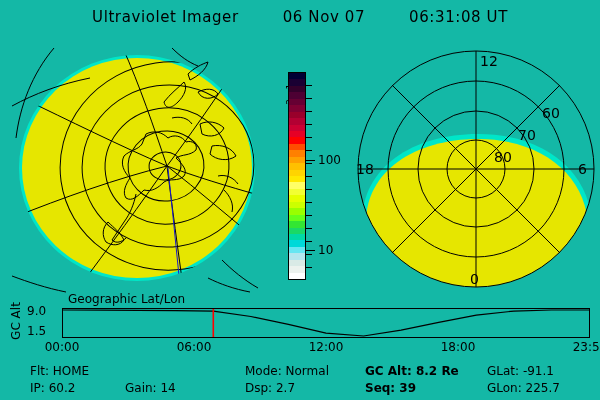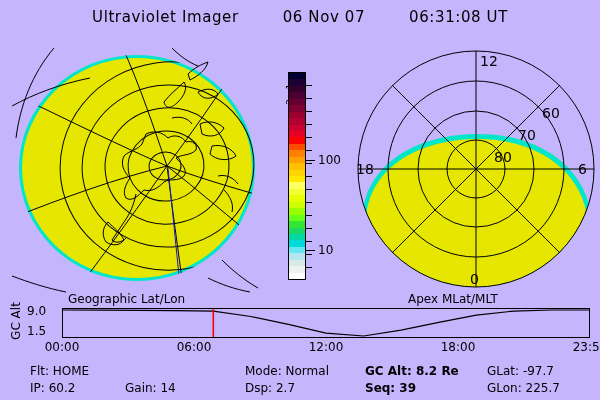--- a/index.html
+++ b/index.html
@@ -5,21 +5,21 @@
 <style>
   html, body {
     margin: 0;
     padding: 0;
     background: #ffffff;
   }
   #app {
     position: relative;
     width: 600px;
     height: 400px;
-    background: #c4b5fd;
+    background: #14b8a6;
     font-family: "DejaVu Sans", sans-serif;
     color: #000000;
     overflow: hidden;
   }
 
   
   #header {
     position: absolute;
     left: 0; top: 4px;
     width: 600px;
@@ -361,21 +361,20 @@
       <text x="2" y="130" font-family="DejaVu Sans, sans-serif" font-size="14" fill="#000">18</text>
 
       <text x="188" y="74" font-family="DejaVu Sans, sans-serif" font-size="14" fill="#000">60</text>
       <text x="164" y="96" font-family="DejaVu Sans, sans-serif" font-size="14" fill="#000">70</text>
       <text x="140" y="118" font-family="DejaVu Sans, sans-serif" font-size="14" fill="#000">80</text>
     </svg>
   </div>
 
   <div id="strip-panel">
     <div id="strip-title-left">Geographic Lat/Lon</div>
-    <div id="strip-title-right">Apex MLat/MLT</div>
 
     <div id="strip-ylabel">GC Alt</div>
     <div id="strip-ytick-hi">9.0</div>
     <div id="strip-ytick-lo">1.5</div>
 
     <div id="strip-plot">
       <svg width="526" height="28" viewBox="0 0 526 28" preserveAspectRatio="none">
         <polyline id="alt-trace" fill="none" stroke="#000000" stroke-width="1.2" points="0.0,1.0 37.6,1.2 75.1,1.4 112.7,1.7 150.3,2.1 187.9,7.5 225.4,15.4 263.0,24.1 300.6,27.0 338.1,21.2 375.7,13.3 413.3,6.1 450.9,2.1 488.4,1.0 526.0,1.0"></polyline>
         <line id="time-marker" x1="150.3" y1="0" x2="150.3" y2="28" stroke="#ff0000" stroke-width="1.6"></line>
       </svg>
@@ -388,21 +387,21 @@
         <div class="xlab" style="left: 458px;">18:00</div>
         <div class="xlab" style="left: 590px;">23:59</div>
       </div>
   </div>
 
   <div id="status">
     <div class="status-row r1">
       <span class="status-cell sc0">Flt: HOME</span>
       <span class="status-cell sc2">Mode: Normal</span>
       <span class="status-cell sc3">GC Alt: 8.2 Re</span>
-      <span class="status-cell sc4">GLat: -97.7</span>
+      <span class="status-cell sc4">GLat: -91.1</span>
     </div>
     <div class="status-row r2">
       <span class="status-cell sc0">IP: 60.2</span>
       <span class="status-cell sc1">Gain: 14</span>
       <span class="status-cell sc2">Dsp: 2.7</span>
       <span class="status-cell sc3">Seq: 39</span>
       <span class="status-cell sc4">GLon: 225.7</span>
     </div>
   </div>
 

